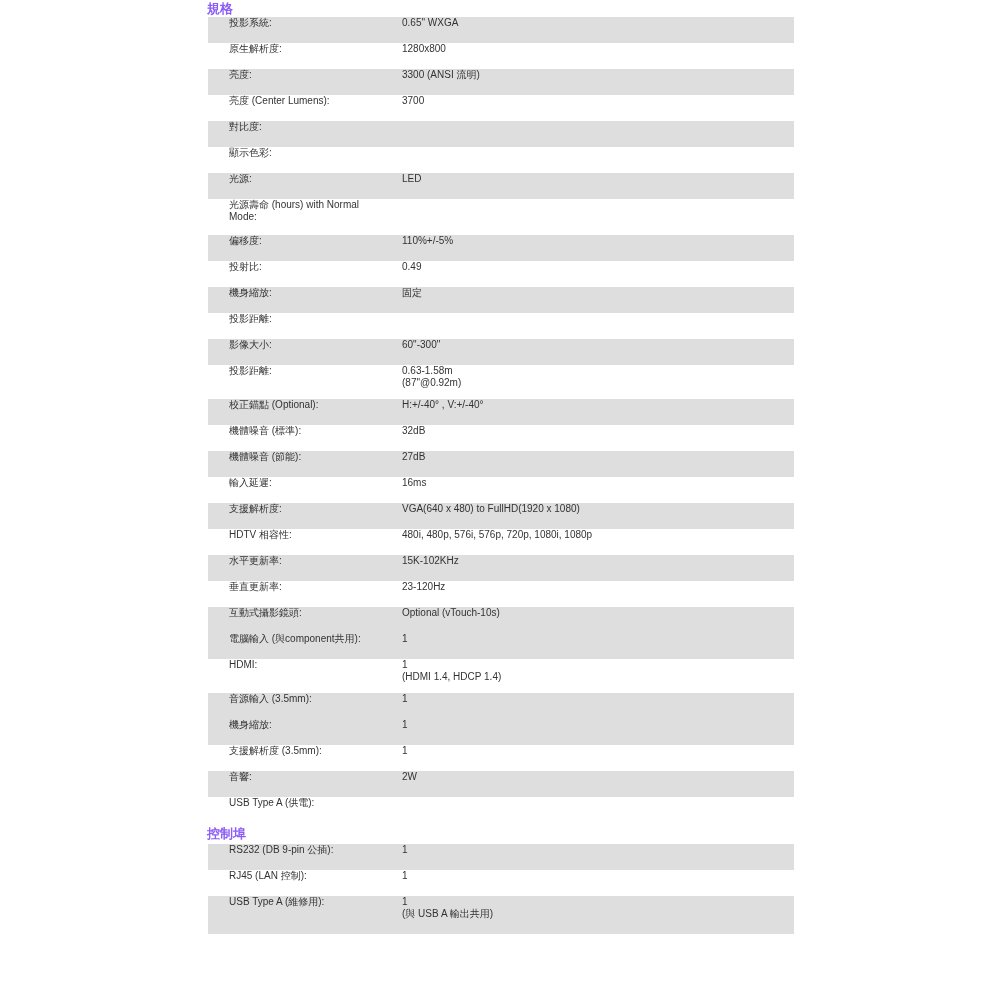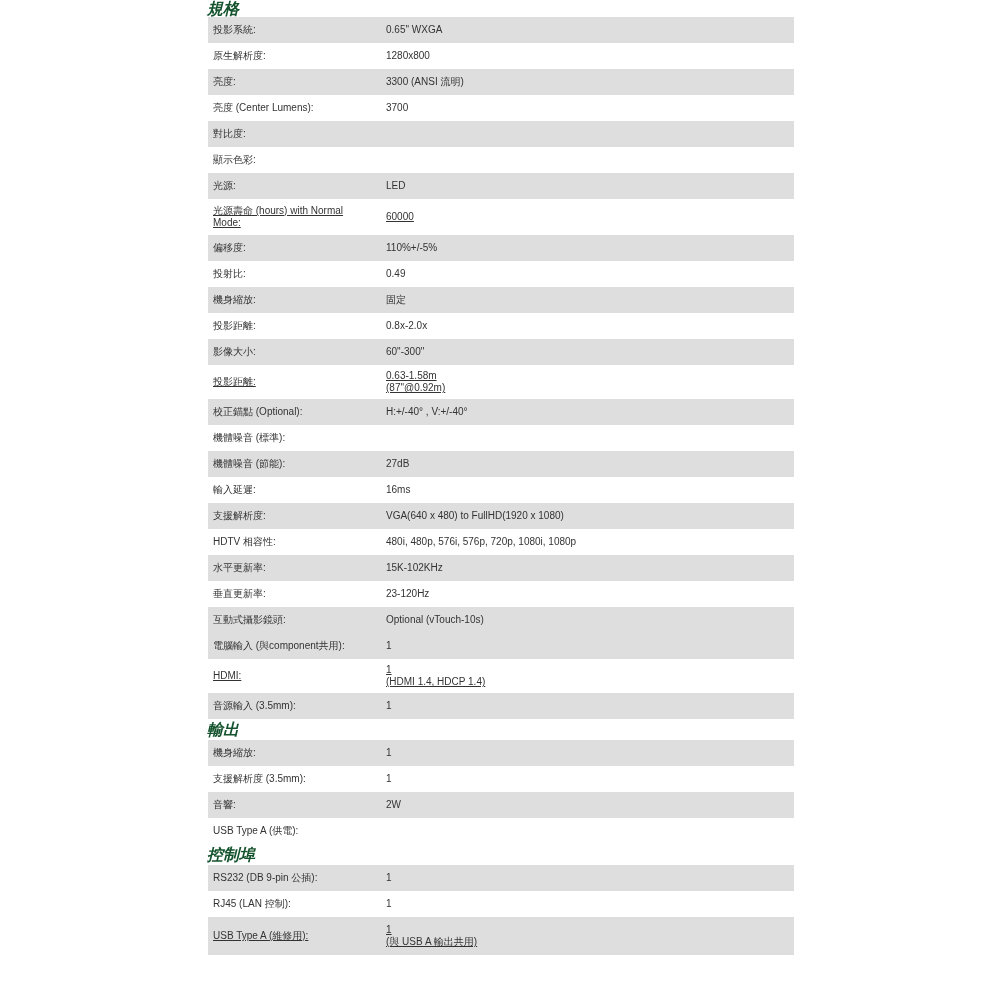--- a/index.html
+++ b/index.html
@@ -1,24 +1,24 @@
 <!DOCTYPE html>
 <html><head>
 <meta charset="utf-8">
 <style>
   html, body { margin:0; padding:0; background:#ffffff; }
   body { width:1000px; height:1000px; overflow:hidden; position:relative;
          font-family:"Liberation Sans","DejaVu Sans",sans-serif; color:#333; }
   .wrap { position:absolute; left:208px; top:0; width:586px; }
-  .section-title { font-weight:bold; font-size:16px; color:#14532d; height:17px; line-height:17px; margin-left:-1px;font-style:italic; }
+  .section-title { font-weight:bold; font-size:13px; color:#8b5cf6; height:17px; line-height:17px; margin-left:-1px; }
   .tbl { width:586px; border-collapse:collapse; }
-  .row { display:flex; align-items:center; min-height:26px; font-size:10px; }
+  .row { display:flex; align-items:flex-start; min-height:26px; font-size:10px;padding-left:16px; }
   .row:nth-child(odd) { background:#dedede; }
   .row:nth-child(even) { background:#ffffff; }
-  .row.tall { min-height:34px;text-decoration:underline; }
+  .row.tall { min-height:34px; }
   .k { width:178px; padding-left:5px; box-sizing:border-box; line-height:12px; }
   .v { flex:1; line-height:12px; white-space:pre-line; }
 </style>
 </head>
 <body>
 
 <div class="wrap">
 
   <div class="section-title">規格</div>
   <div class="tbl">
@@ -43,53 +43,52 @@
       </div>
     <div class="row">
         <div class="k">顯示色彩:</div>
       </div>
     <div class="row">
         <div class="k">光源:</div>
         <div class="v">LED</div>
       </div>
     <div class="row tall" style="min-height:36px">
         <div class="k" style="width:178px;padding-right:20px">光源壽命 (hours) with Normal Mode:</div>
-        <div class="v">60000</div>
       </div>
     <div class="row">
         <div class="k">偏移度:</div>
         <div class="v">110%+/-5%</div>
       </div>
     <div class="row">
         <div class="k">投射比:</div>
         <div class="v">0.49</div>
       </div>
     <div class="row">
         <div class="k">機身縮放:</div>
         <div class="v">固定</div>
       </div>
     <div class="row">
         <div class="k">投影距離:</div>
-        <div class="v">0.8x-2.0x</div>
       </div>
     <div class="row">
         <div class="k">影像大小:</div>
         <div class="v">60"-300"</div>
       </div>
     <div class="row tall">
         <div class="k">投影距離:</div>
         <div class="v">0.63-1.58m
 (87"@0.92m)</div>
       </div>
     <div class="row">
         <div class="k">校正錨點 (Optional):</div>
         <div class="v">H:+/-40° , V:+/-40°</div>
       </div>
     <div class="row">
         <div class="k">機體噪音 (標準):</div>
+        <div class="v">32dB</div>
       </div>
     <div class="row">
         <div class="k">機體噪音 (節能):</div>
         <div class="v">27dB</div>
       </div>
     <div class="row">
         <div class="k">輸入延遲:</div>
         <div class="v">16ms</div>
       </div>
     <div class="row">
@@ -123,21 +122,20 @@
         <div class="k">HDMI:</div>
         <div class="v">1
 (HDMI 1.4, HDCP 1.4)</div>
       </div>
     <div class="row">
         <div class="k">音源輸入 (3.5mm):</div>
         <div class="v">1</div>
       </div>
   </div>
 
-  <div class="section-title" style="height:21px;line-height:21px">輸出</div>
   <div class="tbl">
     <div class="row">
         <div class="k">機身縮放:</div>
         <div class="v">1</div>
       </div>
     <div class="row">
         <div class="k">支援解析度 (3.5mm):</div>
         <div class="v">1</div>
       </div>
     <div class="row">

